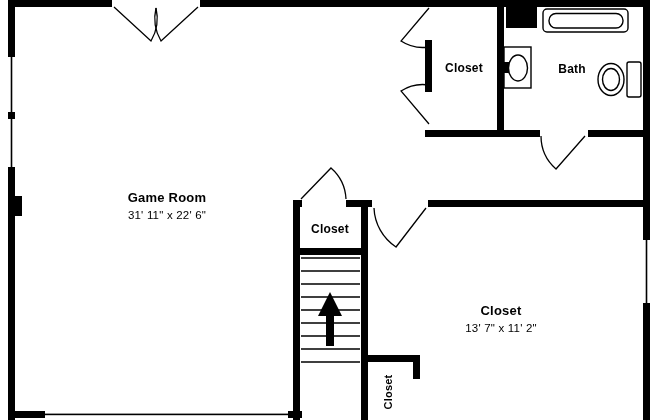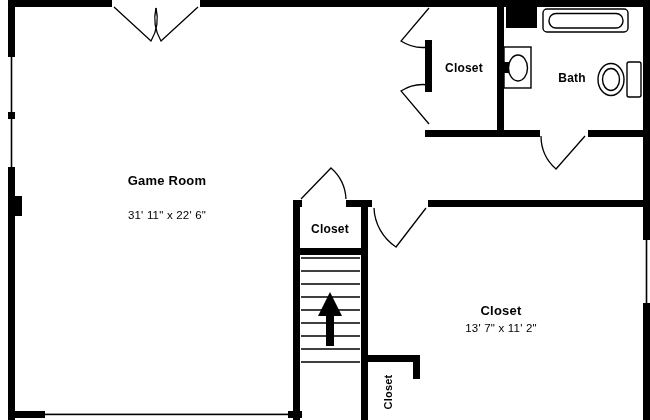--- a/index.html
+++ b/index.html
@@ -105,26 +105,26 @@
         <rect x="504" y="62" width="5" height="11" fill="#000000" stroke="none"></rect>
       </g>
       <g>
         <rect x="627" y="62" width="14" height="35" rx="2"></rect>
         <ellipse cx="611" cy="79.5" rx="13" ry="16"></ellipse>
         <ellipse cx="611" cy="79.5" rx="8.5" ry="11"></ellipse>
       </g>
     </g>
   </svg>
 
-  <div class="label room-name" style="left:167px;top:180px">Game Room</div>
+  <div class="label room-name" style="left:167px;top:197px">Game Room</div>
   <div class="label room-dims" style="left:167px;top:216px">31' 11" x 22' 6"</div>
 
   <div class="label room-name small" style="left:464px;top:68px">Closet</div>
 
-  <div class="label room-name small" style="left:572px;top:78px">Bath</div>
+  <div class="label room-name small" style="left:572px;top:69px">Bath</div>
 
   <div class="label room-name" style="left:501px;top:310px">Closet</div>
   <div class="label room-dims" style="left:501px;top:329px">13' 7" x 11' 2"</div>
 
   <div class="label room-name small" style="left:330px;top:229px">Closet</div>
 
   <div class="label vertical" style="left:388px;top:392px">Closet</div>
 </div>
 
 </body></html>

